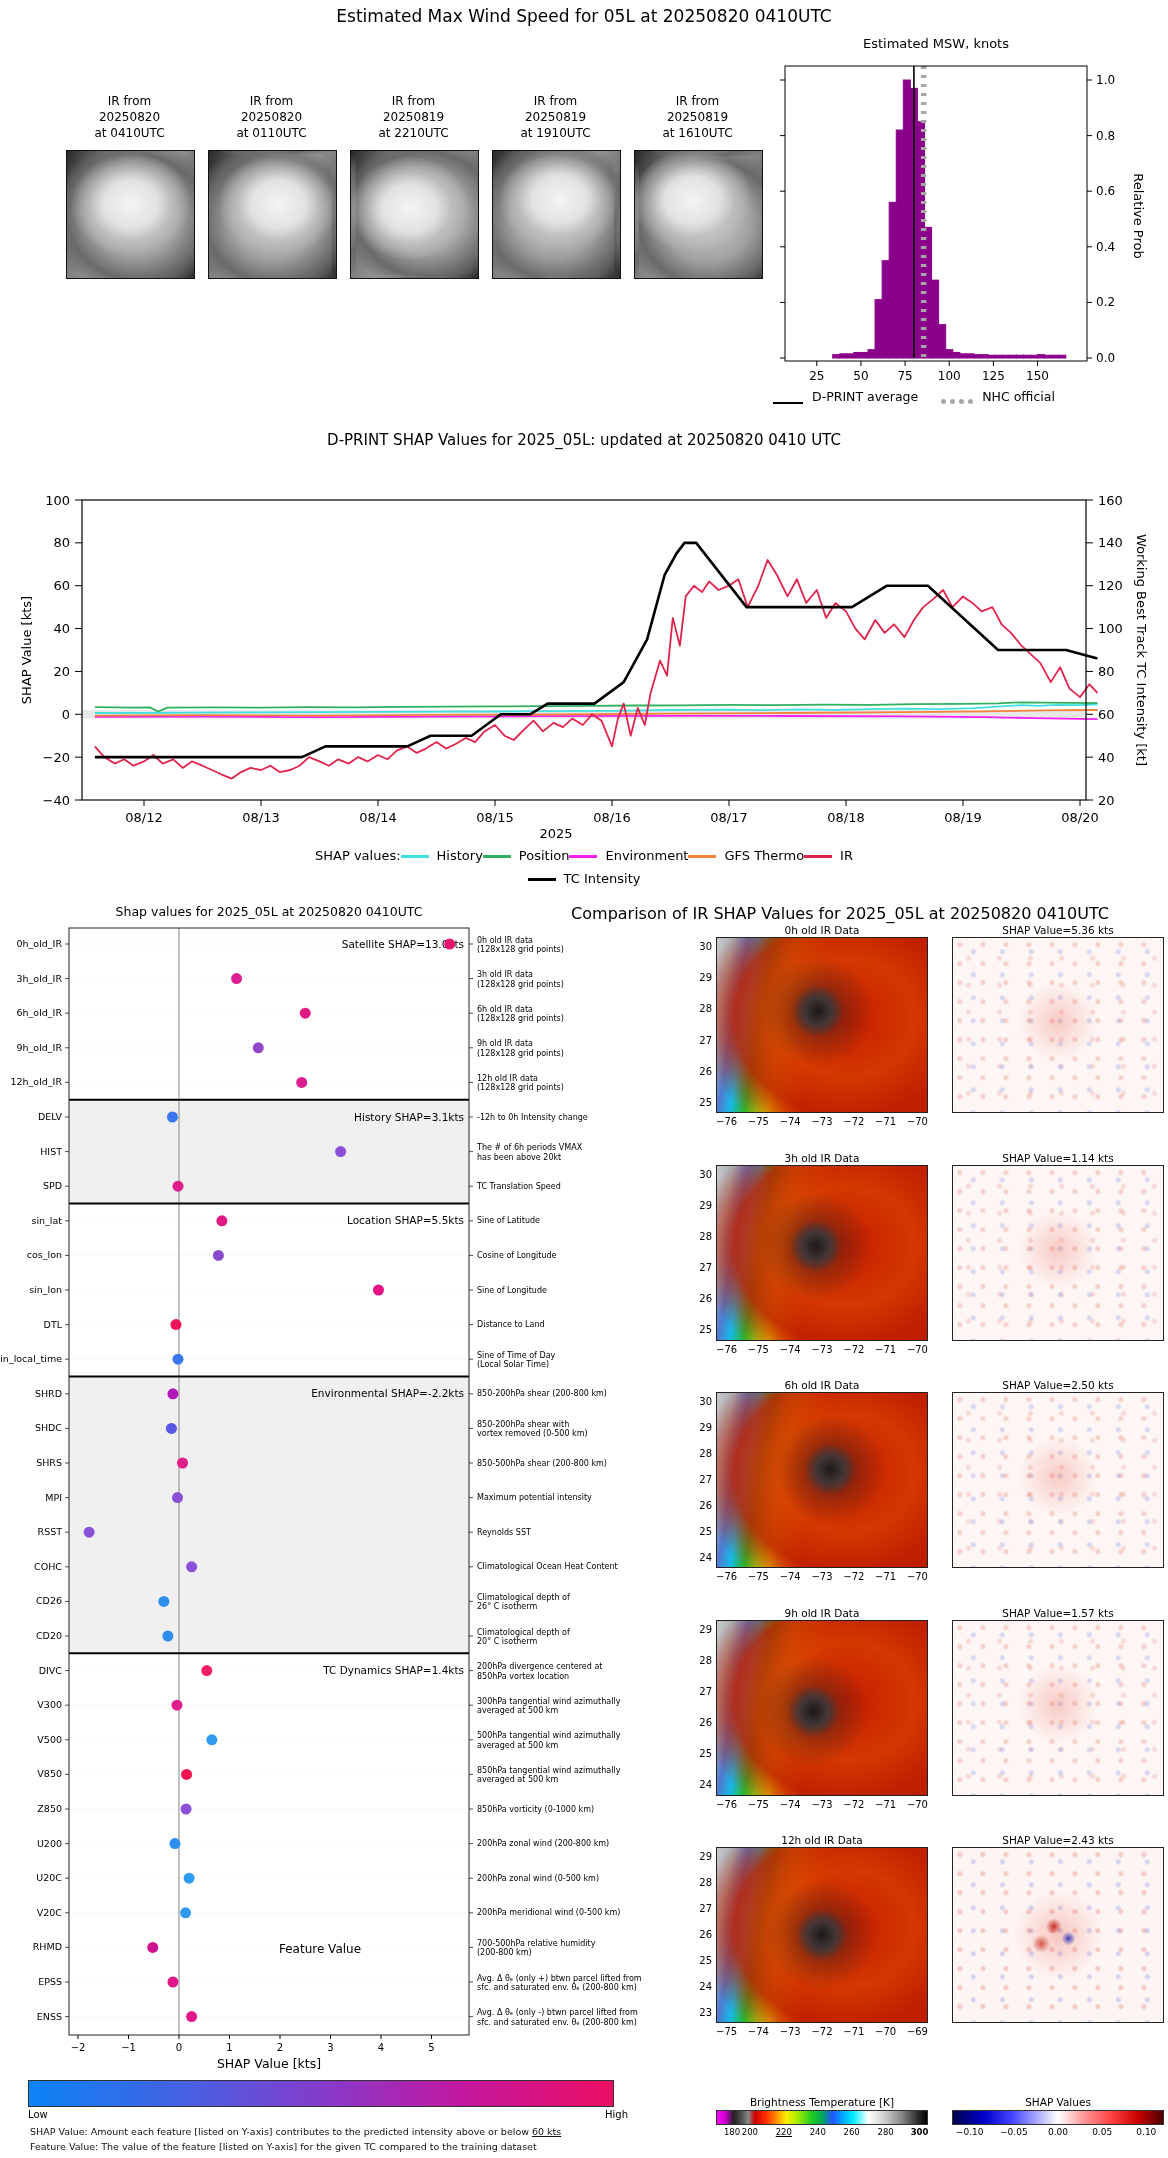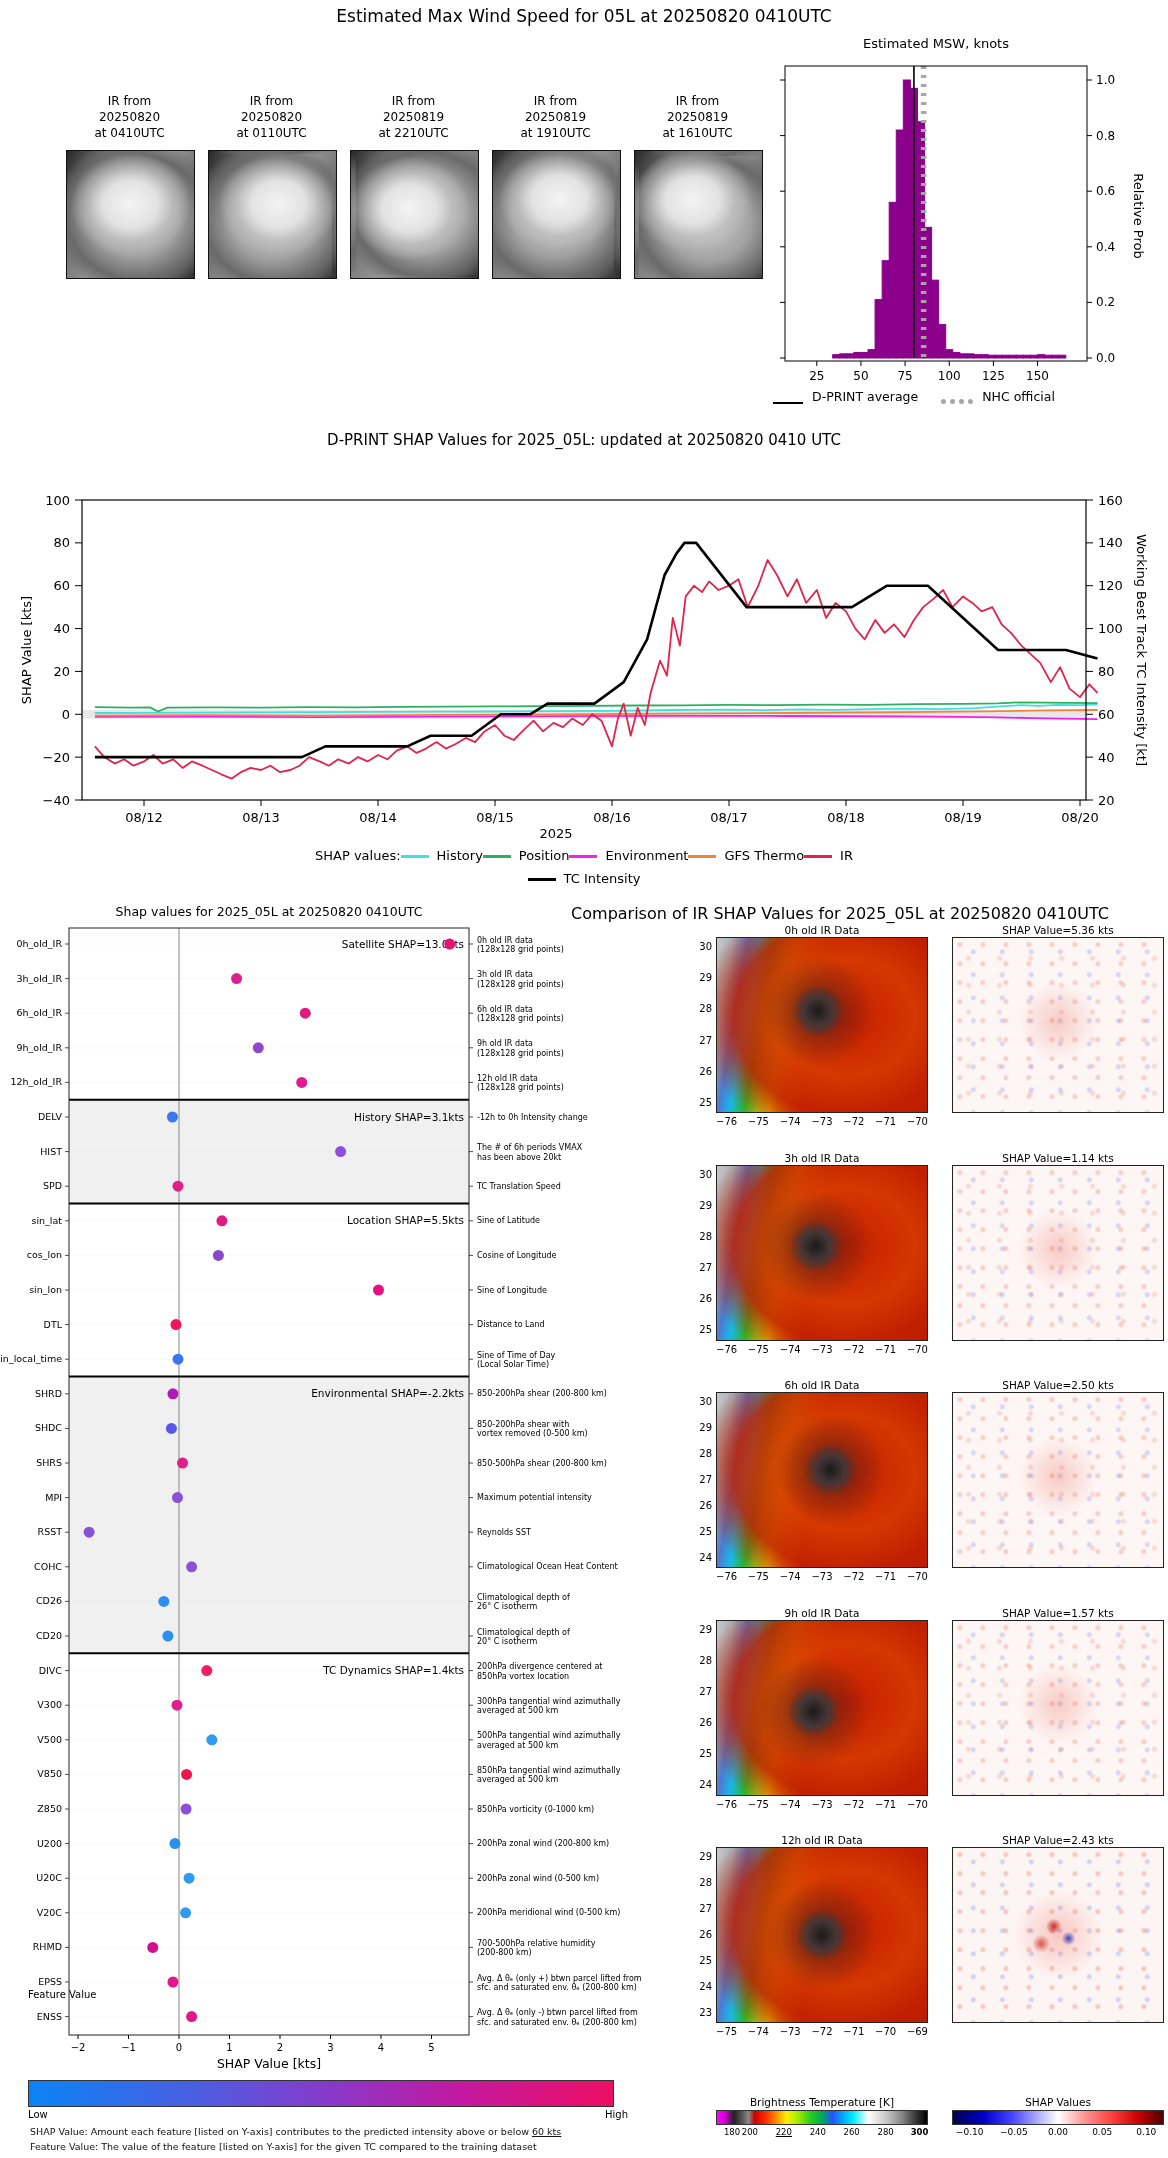--- a/index.html
+++ b/index.html
@@ -27,21 +27,21 @@
   .hl-dot{display:inline-block;width:32px;border-top:5px dotted #a6a6a6;margin-left:14px}
   .vlabel{position:absolute;white-space:nowrap;font-size:13px}
   .ts-title{top:431px;left:0;width:1168px;font-size:15px}
   #ts-svg{left:0;top:425px}
   .ts-xlabel{top:826px;left:0;width:1112px;font-size:13px}
   .ts-legend{left:82px;top:844px;width:1004px;font-size:13px}
   .ts-legend .row{display:flex;justify-content:center;align-items:center;height:23px}
   .sw{display:inline-block;width:28px;height:3px;margin-right:8px;vertical-align:middle}
   .dot-title{left:69px;top:904px;width:400px;font-size:12.5px}
   #dot-svg{left:0;top:900px}
-  .fv-title{left:28px;top:1989px;width:584px;text-align:left;font-size:10px}
+  .fv-title{left:28px;top:1942px;width:584px;text-align:center;font-size:12px}
   .fv-bar{left:28px;top:2080px;width:584px;height:25px;border:1px solid #333;
     background:linear-gradient(90deg,#0b83f5 0%,#4e5ce0 30%,#8a38c8 52%,#c318a0 74%,#ec0e63 100%)}
   .fv-low{left:28px;top:2109px;font-size:10px}
   .fv-high{left:44px;top:2109px;width:584px;text-align:right;font-size:10px}
   .foot{left:30px;width:660px;font-size:9.5px;color:#111}
   .u{text-decoration:underline}
   .irp-title{left:536px;top:904px;width:608px;font-size:16px}
   #irrows{left:0;top:900px;width:1168px;height:1258px}
   .irmap{position:absolute;width:212px;height:176px;border:1px solid #222;box-sizing:border-box;
     background:

